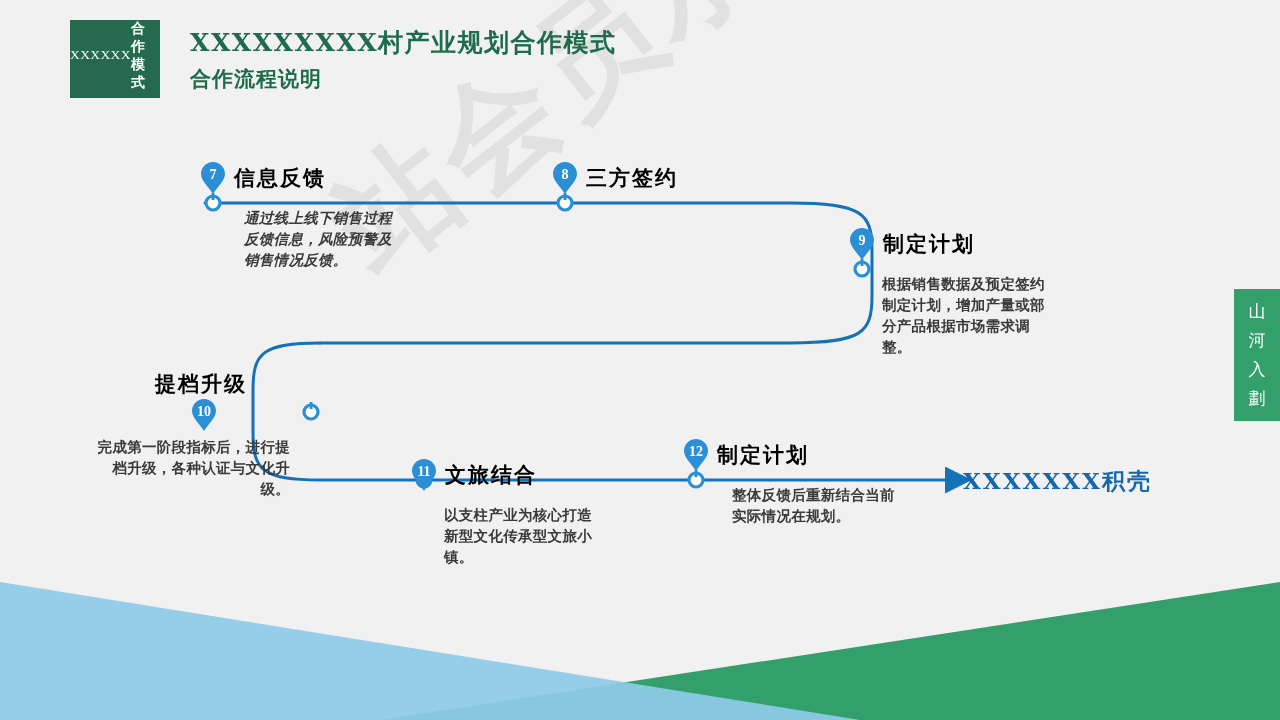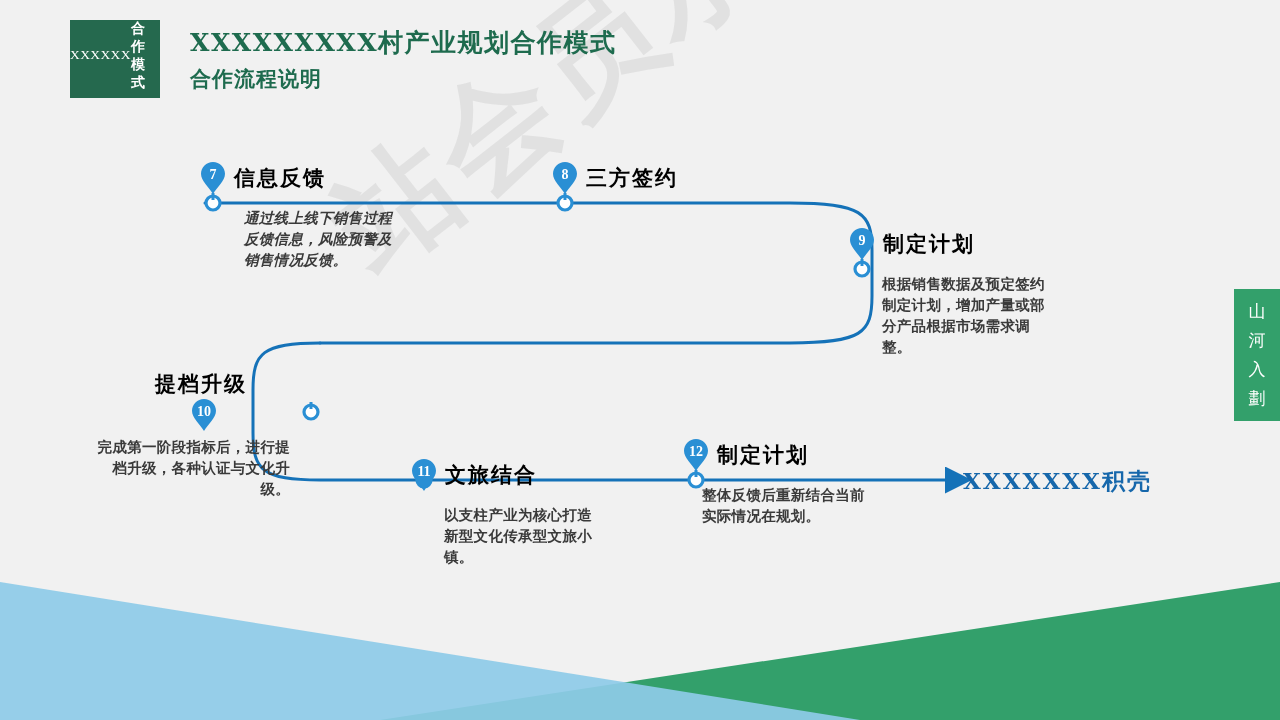--- a/index.html
+++ b/index.html
@@ -217,18 +217,18 @@
   <div class="step left-pin" style="left:683px;top:438px;width:195px;">
     <div class="head">
       <div class="pin">
         <svg width="26" height="34" viewBox="0 0 26 34">
             <path d="M13 1 C6.4 1 1 6.3 1 12.8 C1 20 9 26.5 13 33 C17 26.5 25 20 25 12.8 C25 6.3 19.6 1 13 1 Z" fill="#2a8fd4"></path>
           </svg>
         <div class="num">12</div>
       </div>
       <div class="heading">制定计划</div>
     </div>
-    <div class="body" style="margin-top:12px;margin-left:19px;width:170px;">整体反馈后重新结合当前实际情况在规划。</div>
+    <div class="body" style="margin-top:12px;margin-left:49px;width:170px;">整体反馈后重新结合当前实际情况在规划。</div>
   </div>
 
   <div class="end-label" style="left:963px;top:466px;">XXXXXXX积壳</div>
 
 </div>
 
 </body></html>

